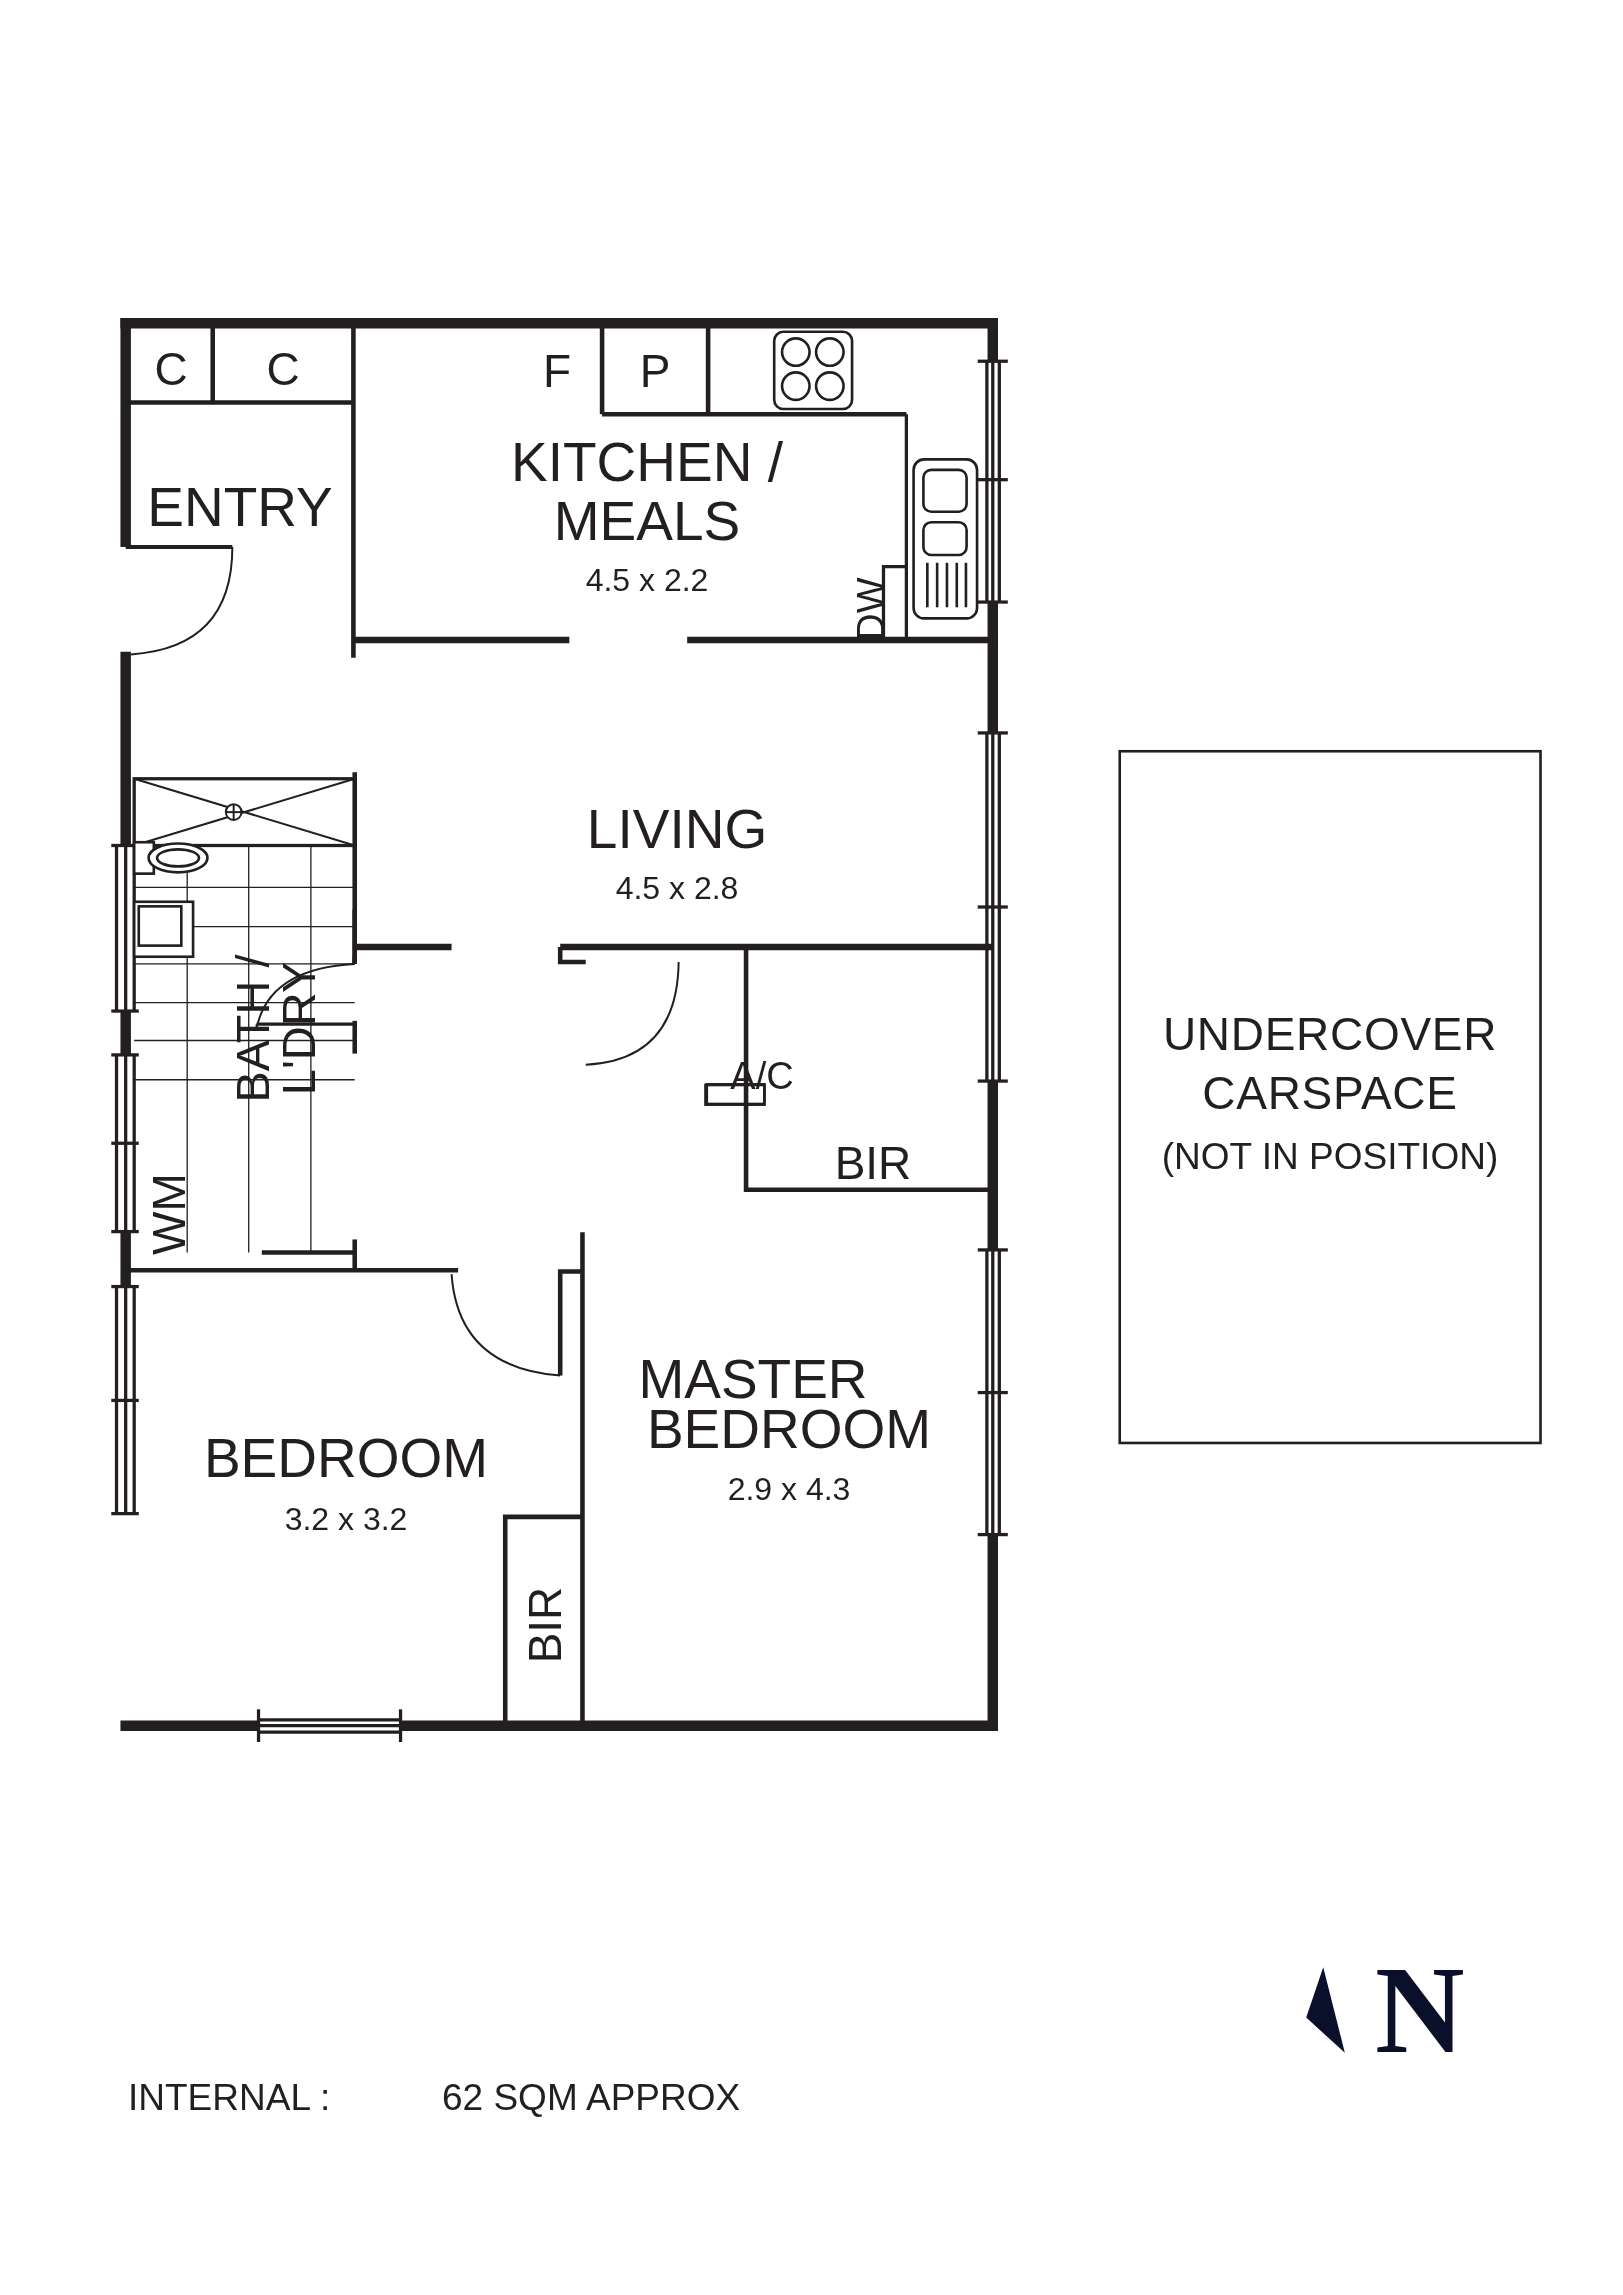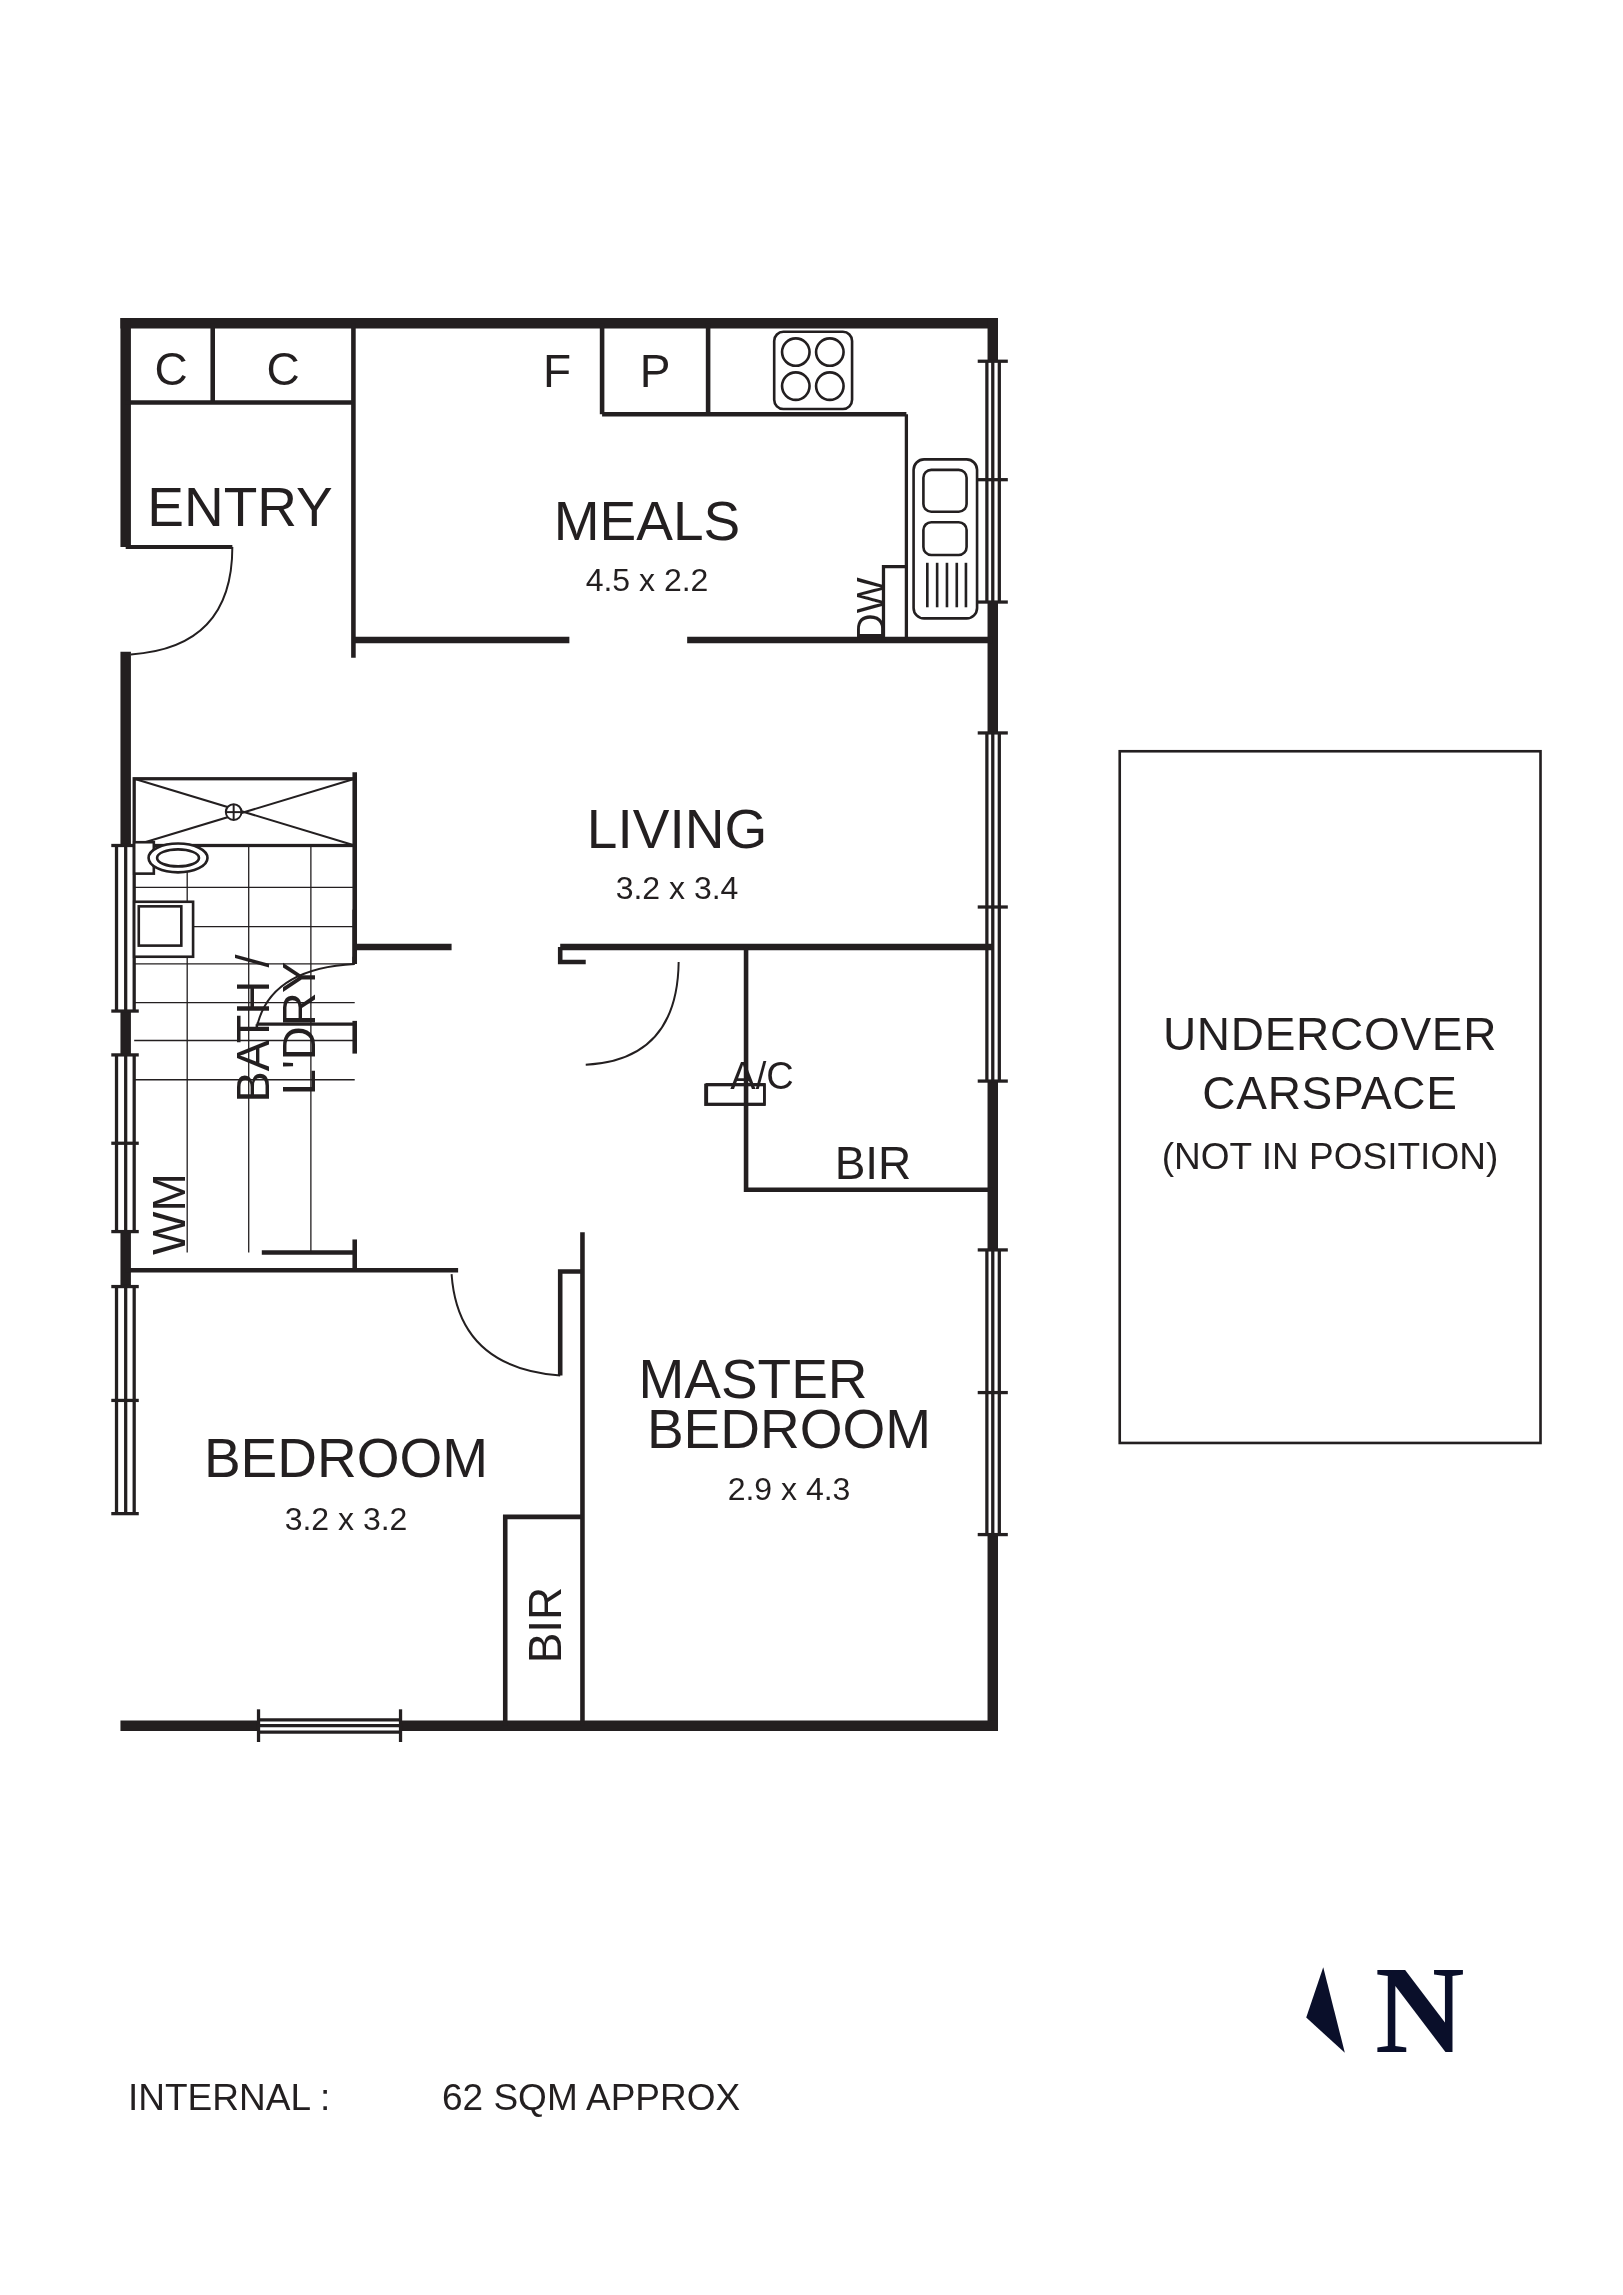--- a/index.html
+++ b/index.html
@@ -219,27 +219,28 @@
     <polygon points="2022,3006 1996,3083 2055,3137" fill="#0a0f2a"></polygon>
   </svg>
 
   <div class="lbl small" style="left:171px; top:346px;">C</div>
   <div class="lbl small" style="left:283px; top:346px;">C</div>
   <div class="lbl room" style="left:240px; top:480px;">ENTRY</div>
 
   <div class="lbl small" style="left:557px; top:348px;">F</div>
   <div class="lbl small" style="left:655px; top:348px;">P</div>
 
+  <div class="lbl room" style="left:647px; top:435px;">KITCHEN /</div>
   <div class="lbl room" style="left:647px; top:494px;">MEALS</div>
   <div class="lbl dim" style="left:647px; top:564px;">4.5 x 2.2</div>
 
   <div class="lbl tiny" style="left:871px; top:590px; transform: translateX(-50%) rotate(-90deg);">DW</div>
 
   <div class="lbl room" style="left:677px; top:802px;">LIVING</div>
-  <div class="lbl dim" style="left:677px; top:872px;">3.2 x 3.4</div>
+  <div class="lbl dim" style="left:677px; top:872px;">4.5 x 2.8</div>
 
   <div class="lbl room" style="left:252px; top:1005px; transform: translateX(-50%) rotate(-90deg); font-size:47px;">BATH /</div>
   <div class="lbl room" style="left:298px; top:1005px; transform: translateX(-50%) rotate(-90deg); font-size:47px;">L'DRY</div>
 
   <div class="lbl small" style="left:169px; top:1191px; transform: translateX(-50%) rotate(-90deg);">WM</div>
 
   <div class="lbl tiny" style="left:762px; top:1057px;">A/C</div>
 
   <div class="lbl small" style="left:873px; top:1140px;">BIR</div>
 

